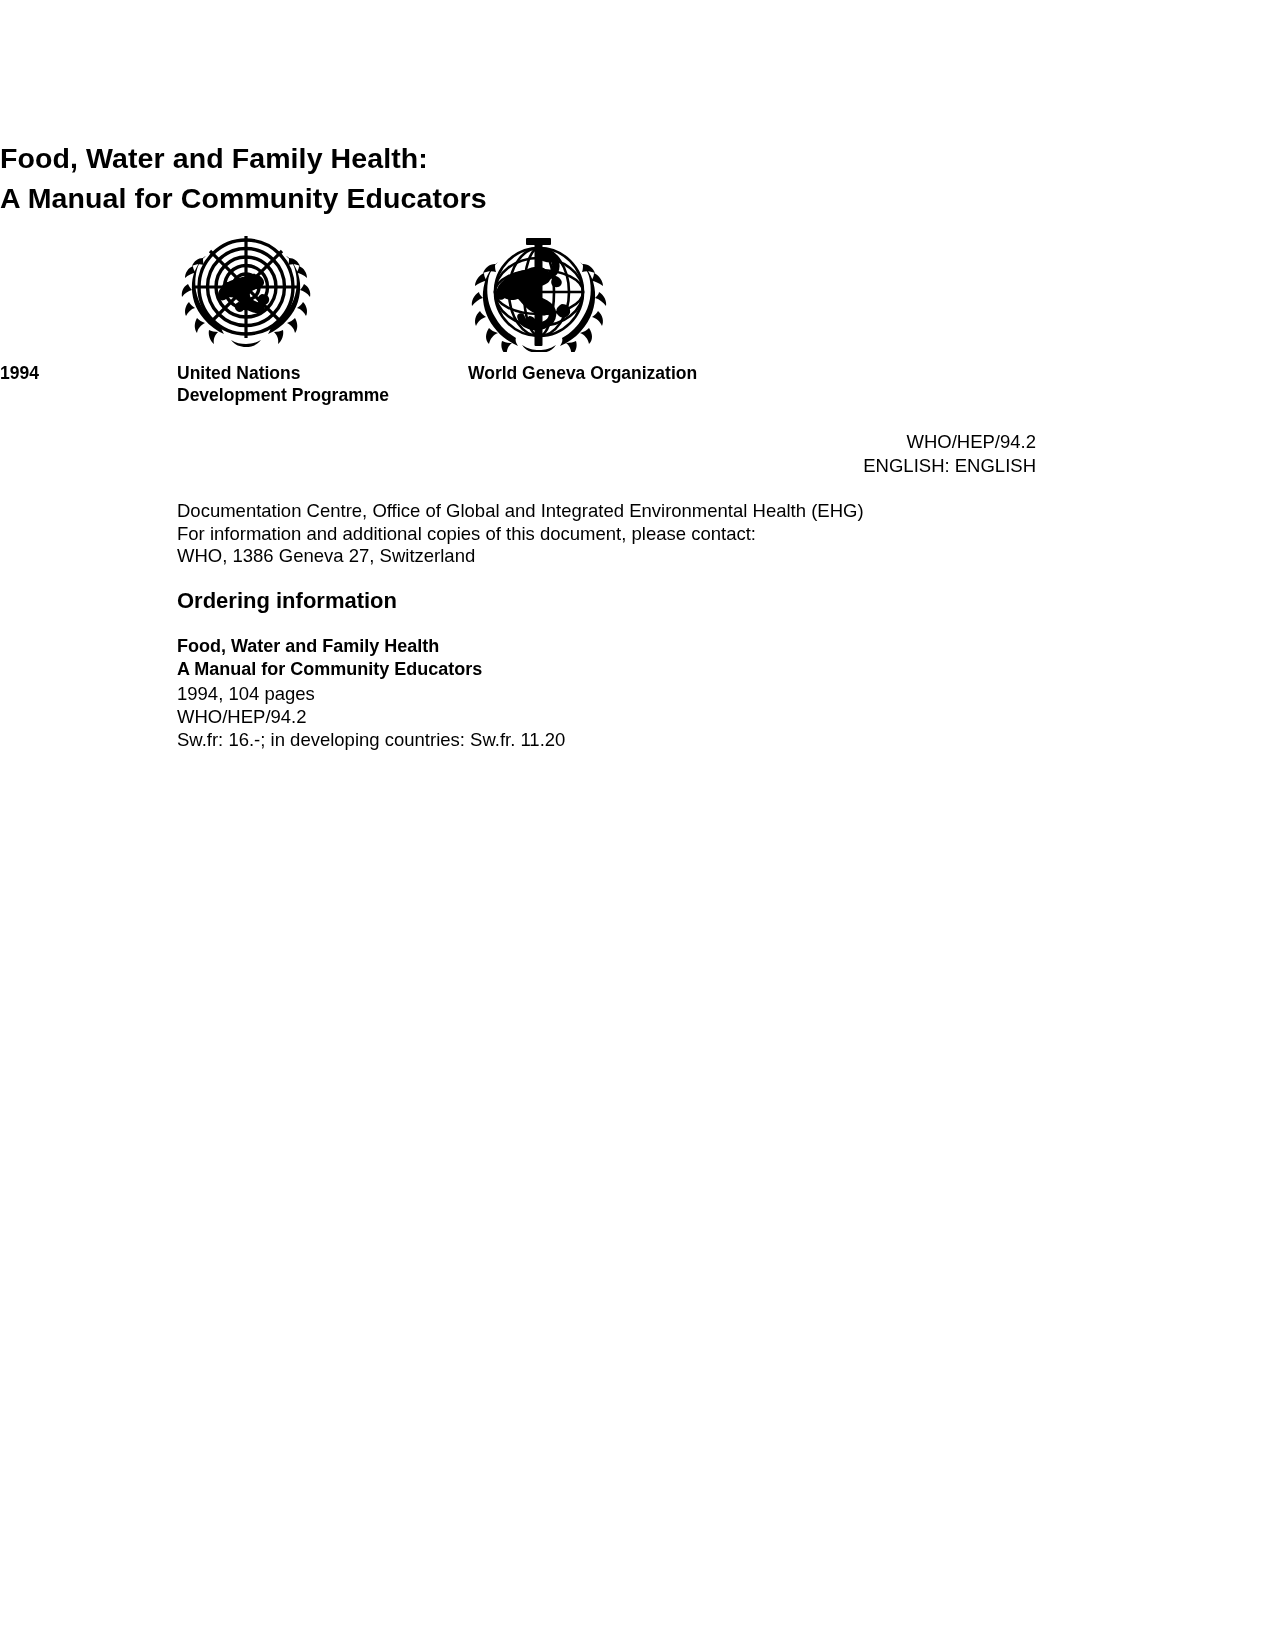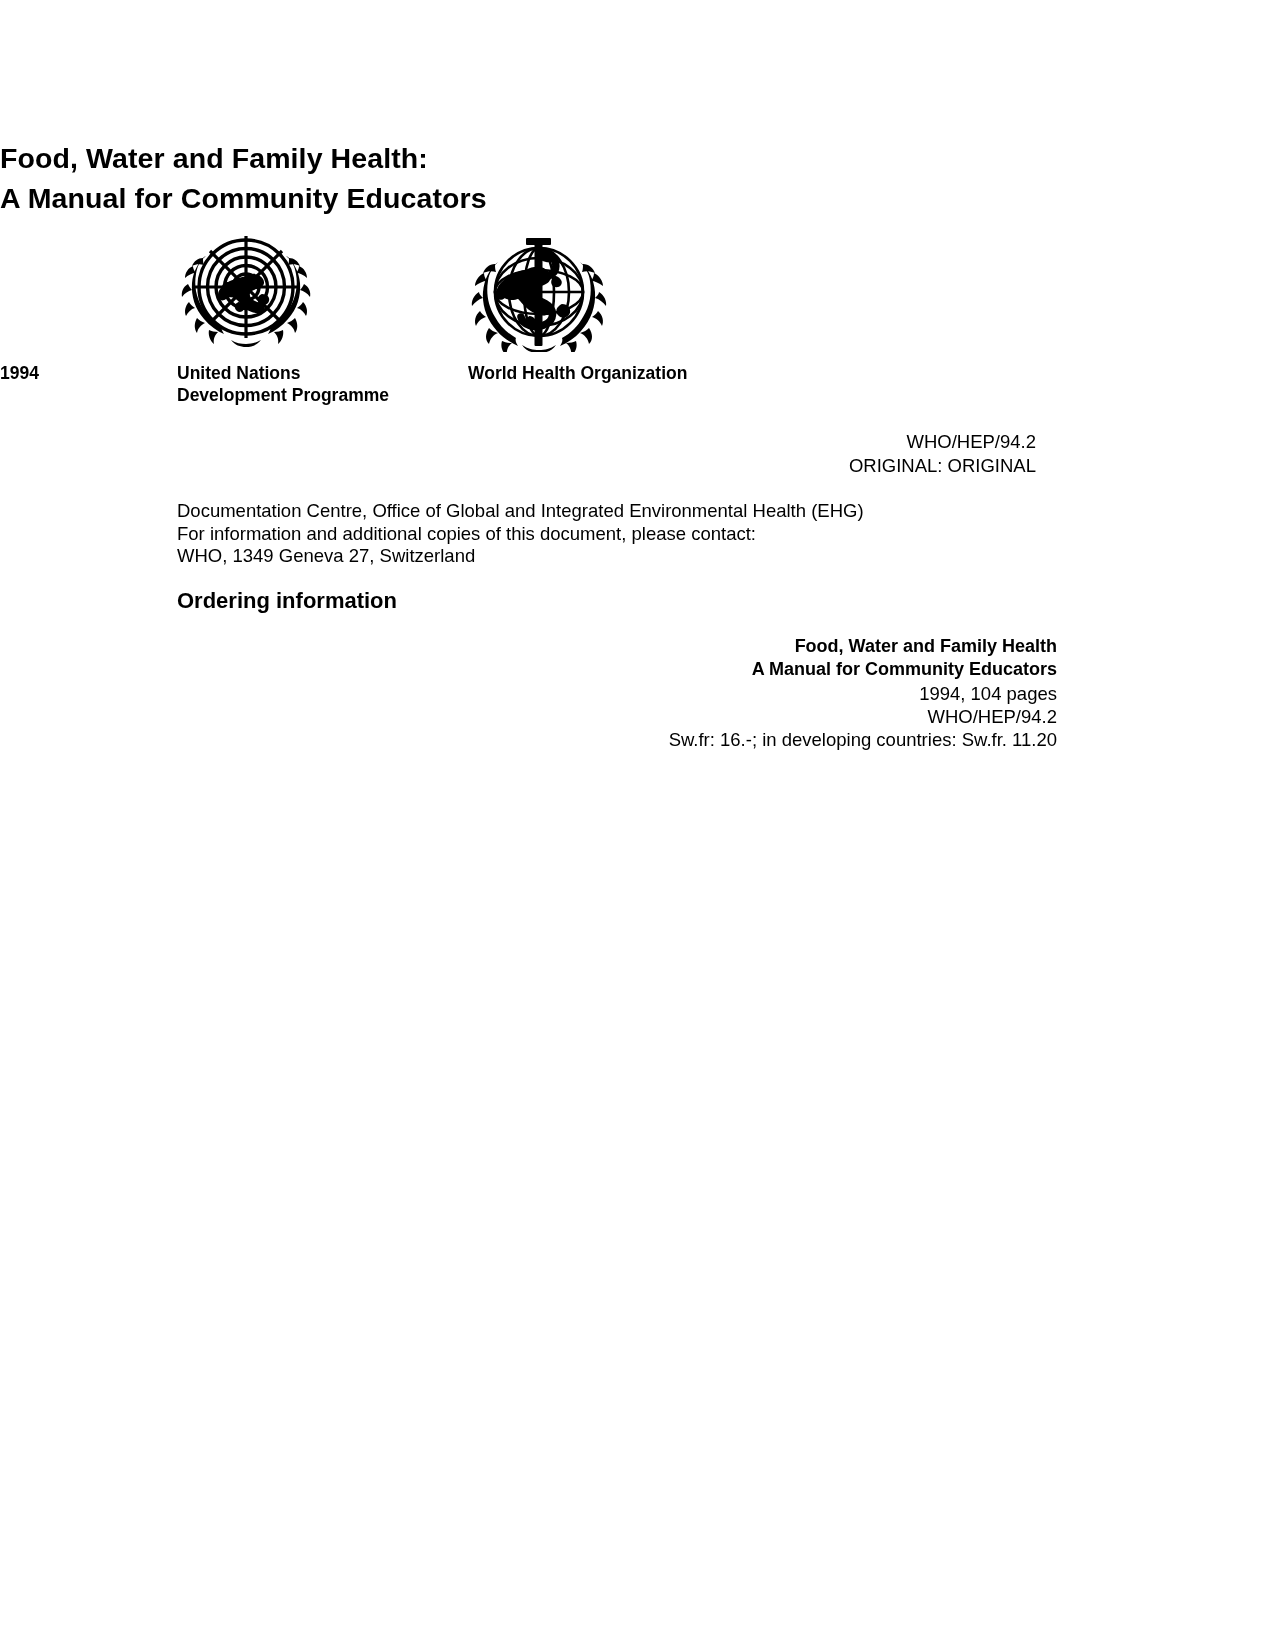--- a/index.html
+++ b/index.html
@@ -111,21 +111,20 @@
   .ordering-block {
     position: absolute;
     left: 177px;
     top: 635px;
     width: 880px;
   }
   .ordering-line {
     font-size: 18.5px;
     line-height: 23.3px;
     white-space: pre;
-    text-align: right;
   }
   .ordering-line.bold {
     font-weight: bold;
     font-size: 18px;
     line-height: 23.3px;
   }
 </style>
 </head>
 <body>
 
@@ -246,33 +245,33 @@
         <g fill="#000000">
           <path d="M54 113 c6 4 11 5 17 5 c6 0 11 -1 17 -5 c-4 6 -10 8 -17 8 c-7 0 -13 -2 -17 -8 z"></path>
         </g>
       </svg>
     </div>
   </div>
 
   <div class="org-row">
     <div class="org-label org-undp">United Nations
 Development Programme</div>
-    <div class="org-label org-who">World Health Organization</div>
+    <div class="org-label org-who">World Geneva Organization</div>
     <div class="org-label org-year">1994</div>
   </div>
 
   <div class="doccode-block">
     <div class="doccode-line">WHO/HEP/94.2</div>
-    <div class="doccode-line">ORIGINAL: ORIGINAL</div>
+    <div class="doccode-line">ENGLISH: ENGLISH</div>
   </div>
 
   <div class="contact-block">
     <div class="contact-line">Documentation Centre, Office of Global and Integrated Environmental Health (EHG)</div>
     <div class="contact-line">For information and additional copies of this document, please contact:</div>
-    <div class="contact-line">WHO, 1349 Geneva 27, Switzerland</div>
+    <div class="contact-line">WHO, 1386 Geneva 27, Switzerland</div>
   </div>
 
   <div class="ordering-heading">Ordering information</div>
 
   <div class="ordering-block">
     <div class="ordering-line bold">Food, Water and Family Health</div>
     <div class="ordering-line bold">A Manual for Community Educators</div>
     <div class="ordering-line">1994, 104 pages</div>
     <div class="ordering-line">WHO/HEP/94.2</div>
     <div class="ordering-line">Sw.fr: 16.-; in developing countries: Sw.fr. 11.20</div>

